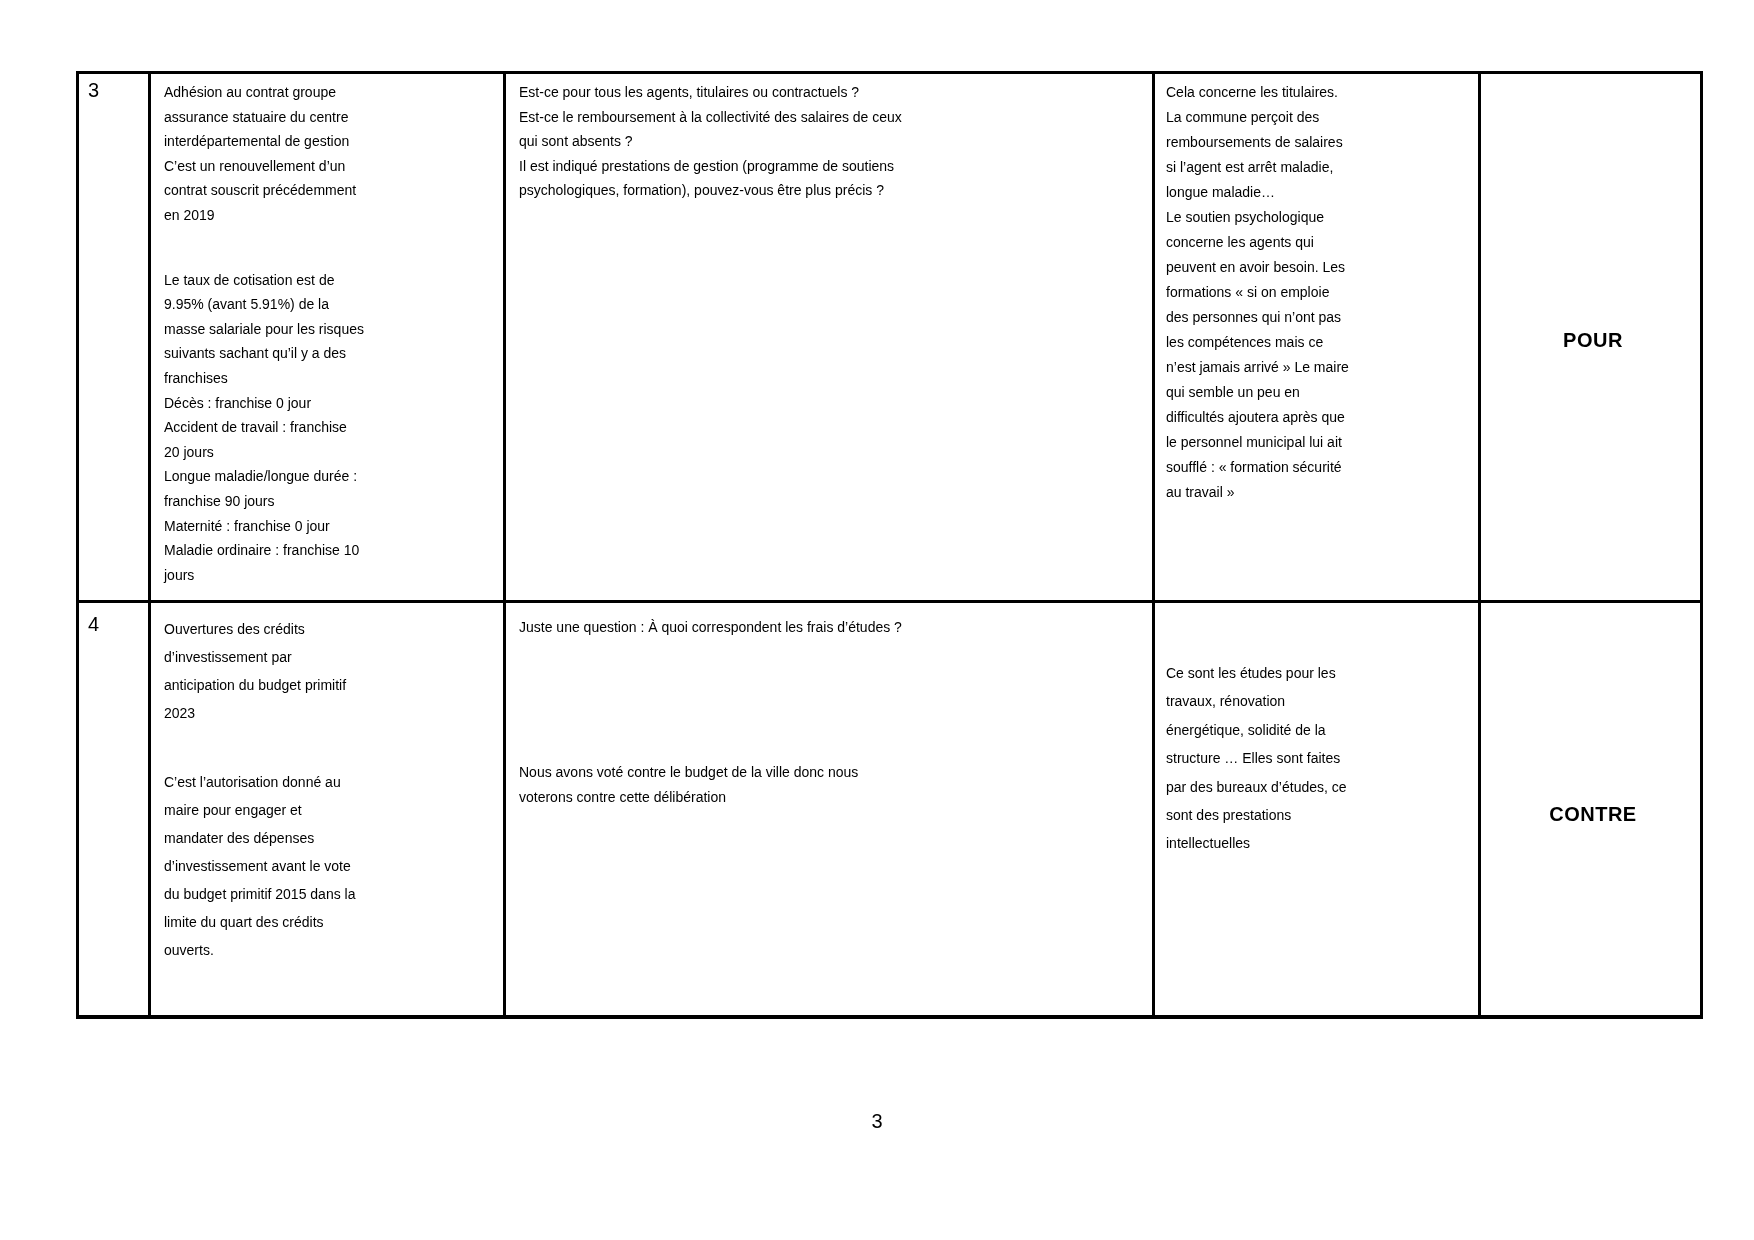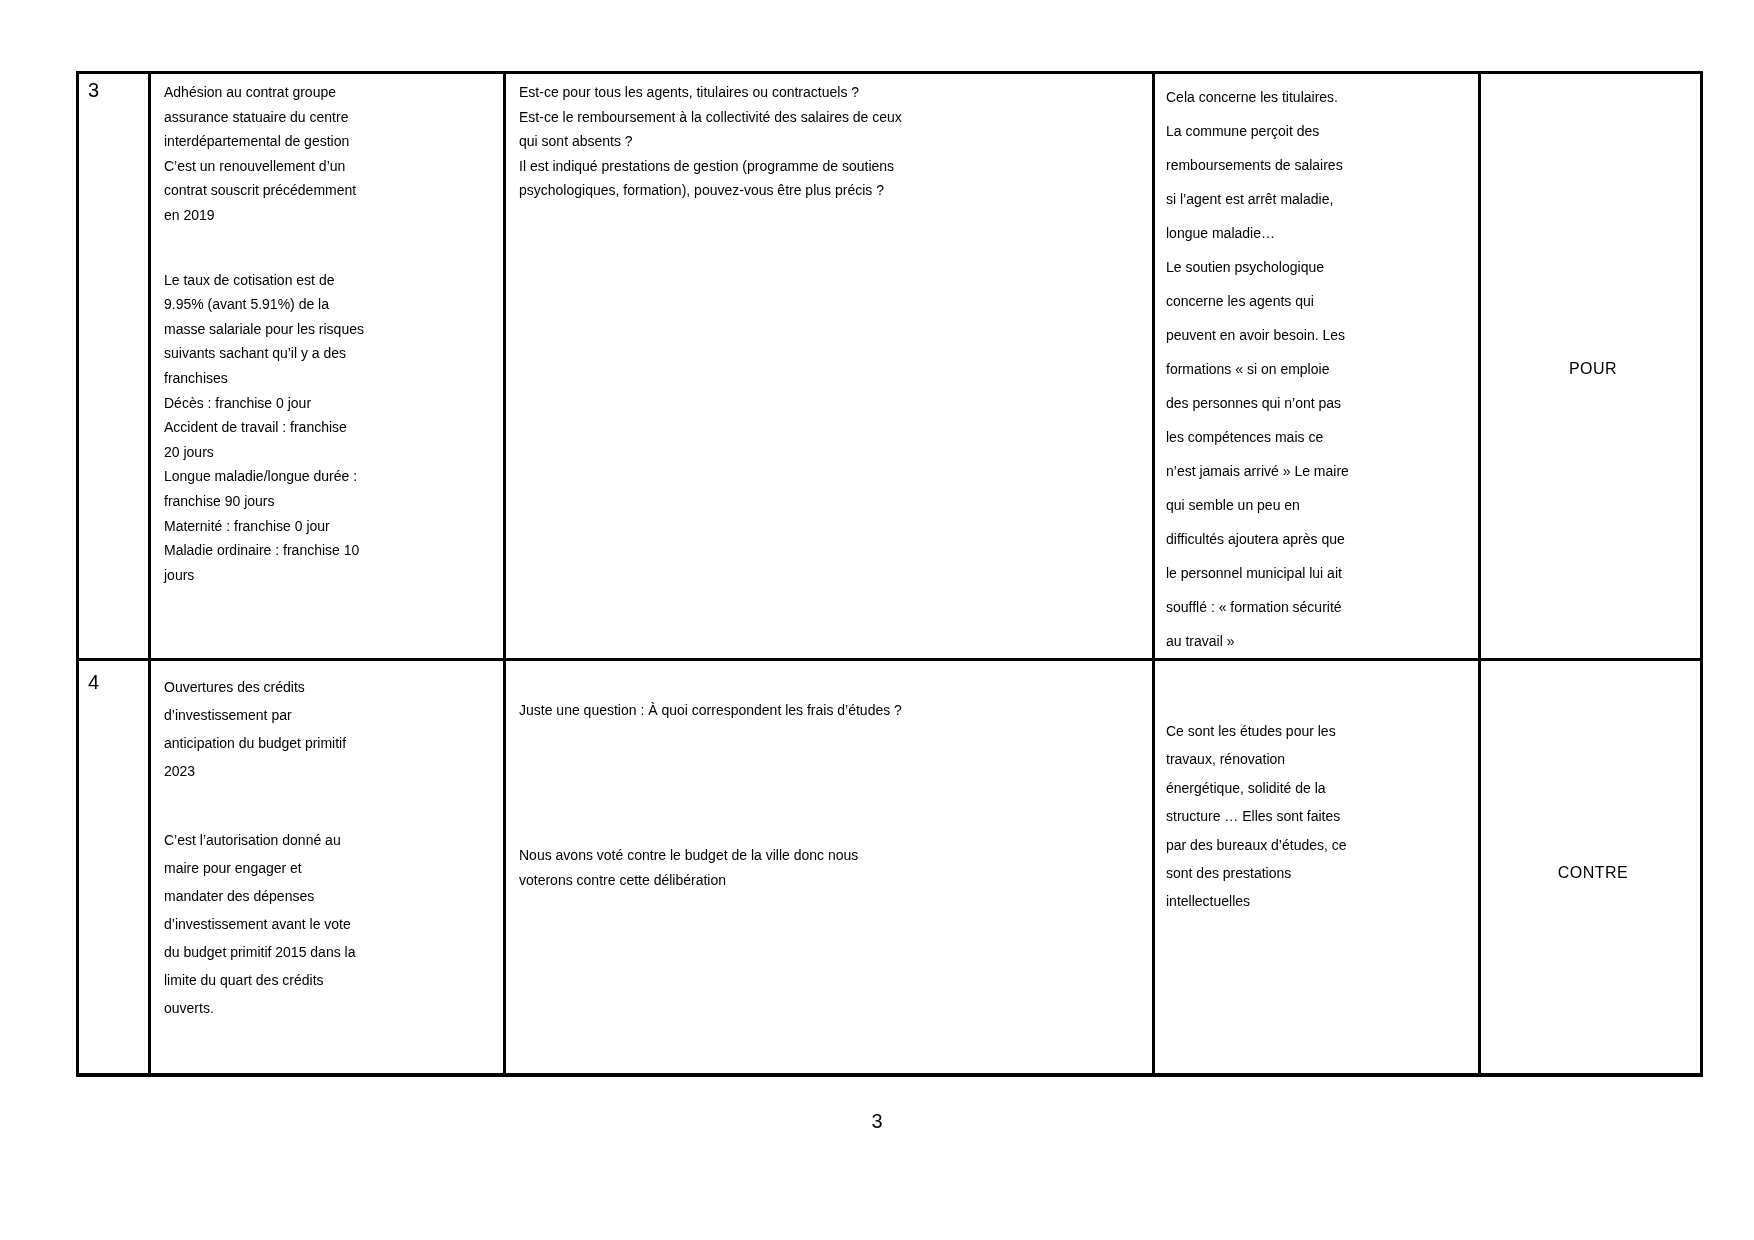--- a/index.html
+++ b/index.html
@@ -29,37 +29,37 @@
   }
   tr.r1 { height: 529px; }
   tr.r2 { height: 415px; }
   tr.r2 td { border-bottom-width: 4px; padding-top: 12px; }
 
   td.num   { padding-left: 9px; padding-top: 5px; font-size: 20px; }
   tr.r2 td.num { padding-top: 10px; }
 
   td.delib { line-height: 24.6px; }
   td.quest { line-height: 24.6px; }
-  td.ans   { line-height: 34px; padding-left: 11px; padding-right: 5px; }
+  td.ans   { line-height: 25px; padding-left: 11px; padding-right: 5px; }
   td.vote  {
     vertical-align: middle;
     text-align: center;
-    font-weight: normal;
-    font-size: 16px;
+    font-weight: bold;
+    font-size: 20px;
     letter-spacing: 0.5px;
   }
 
   tr.r2 td.delib { line-height: 28px; }
   tr.r2 td.quest { line-height: 25px; }
   tr.r2 td.ans   { line-height: 28.4px; }
 
   .p, .cell-text { white-space: pre-line; }
   .delib .p2 { margin-top: 40px; }
   tr.r2 .delib .p2 { margin-top: 41px; }
-  tr.r2 .quest .p1 { margin-top: 25px; }
+  tr.r2 .quest .p1 { }
   tr.r2 .quest .p2 { margin-top: 120px; }
   tr.r2 .ans .cell-text { margin-top: 44px; }
 
   .page-num {
     position: absolute;
     top: 1110px;
     left: 0;
     width: 100%;
     text-align: center;
     font-size: 20px;

